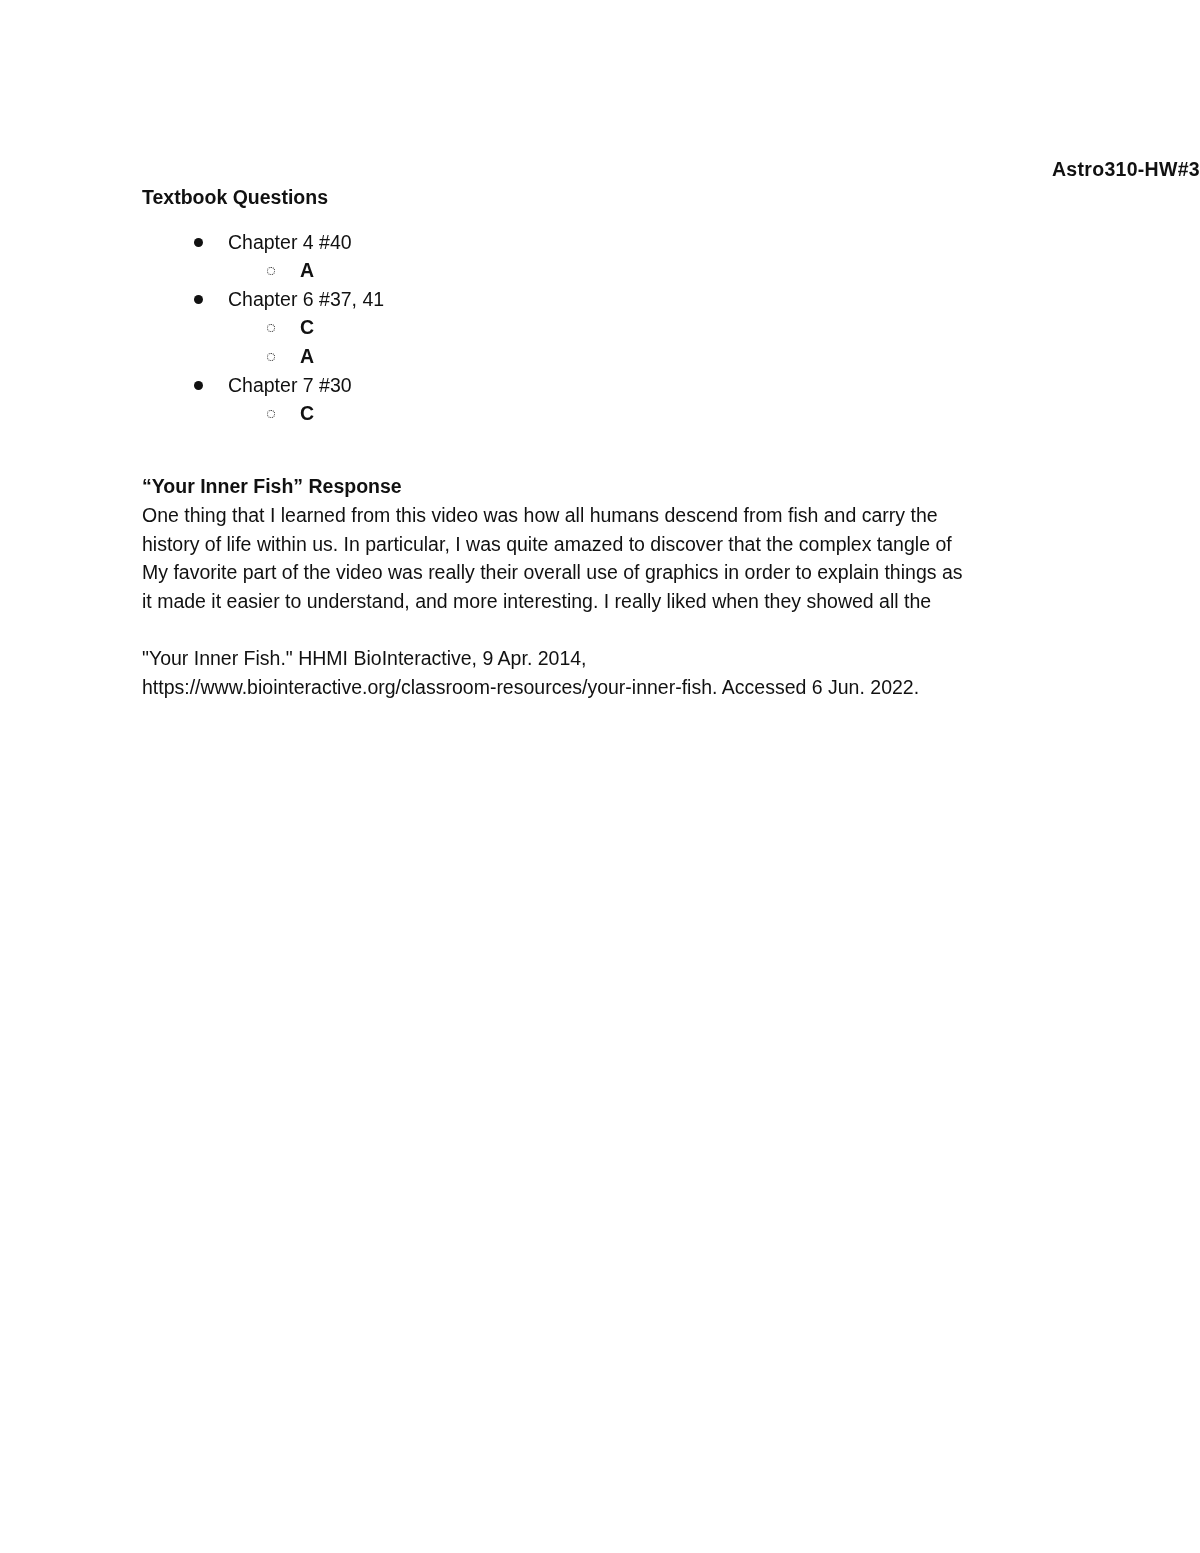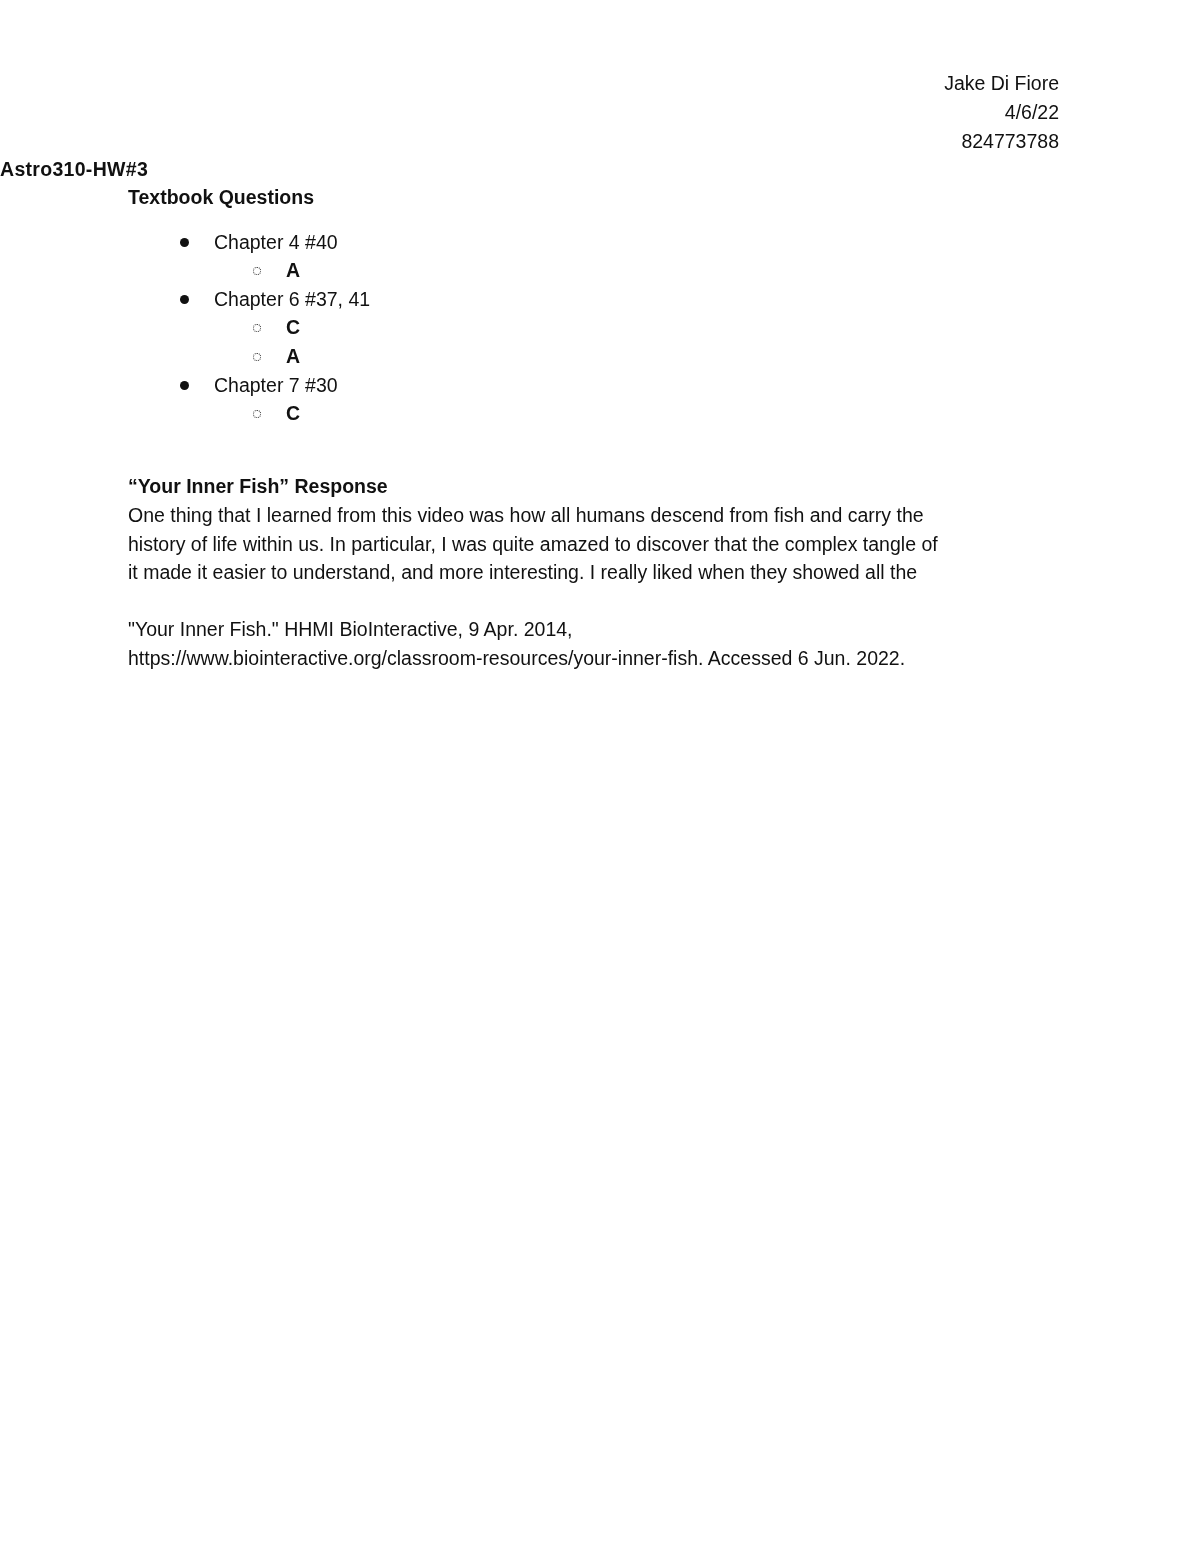--- a/index.html
+++ b/index.html
@@ -29,28 +29,28 @@
       top: 69px;
       text-align: right;
       line-height: 29px;
     }
     .header-block div { white-space: nowrap; }
     .doc-title {
       position: absolute;
       left: 0;
       width: 1200px;
       top: 155px;
-      text-align: left;
+      text-align: right;
       font-weight: bold;
       line-height: 29px;
       letter-spacing: 0.3px;
     }
     .content {
       position: absolute;
-      left: 128px;
+      left: 142px;
       top: 183px;
       width: 920px;
       line-height: 28.6px;
     }
     .section-heading {
       font-weight: bold;
       margin: 0;
       white-space: nowrap;
     }
     ul.level1 {
@@ -91,25 +91,20 @@
       border-radius: 50%;
       border: 1px dotted #222222;
     }
     .spacer { height: 28.6px; }
   </style>
 </head>
 <body>
 
 <div class="page">
 
-  <div class="header-block">
-    <div>Jake Di Fiore</div>
-    <div>4/6/22</div>
-    <div>824773788</div>
-  </div>
 
   <div class="doc-title">Astro310-HW#3</div>
 
   <div class="content">
 
     <div class="section-heading">Textbook Questions</div>
 
     <ul class="level1">
       <li>
         <span class="bullet-disc"></span>
@@ -146,20 +141,21 @@
         </ul>
       </li>
     </ul>
 
     <div class="spacer"></div>
 
     <div class="section-heading">“Your Inner Fish” Response</div>
     <div>
       <div>One thing that I learned from this video was how all humans descend from fish and carry the</div>
       <div>history of life within us. In particular, I was quite amazed to discover that the complex tangle of</div>
+      <div>My favorite part of the video was really their overall use of graphics in order to explain things as</div>
       <div>it made it easier to understand, and more interesting. I really liked when they showed all the</div>
     </div>
 
     <div class="spacer"></div>
 
     <div>
       <div>"Your Inner Fish." HHMI BioInteractive, 9 Apr. 2014,</div>
       <div>https://www.biointeractive.org/classroom-resources/your-inner-fish. Accessed 6 Jun. 2022.</div>
     </div>
 

